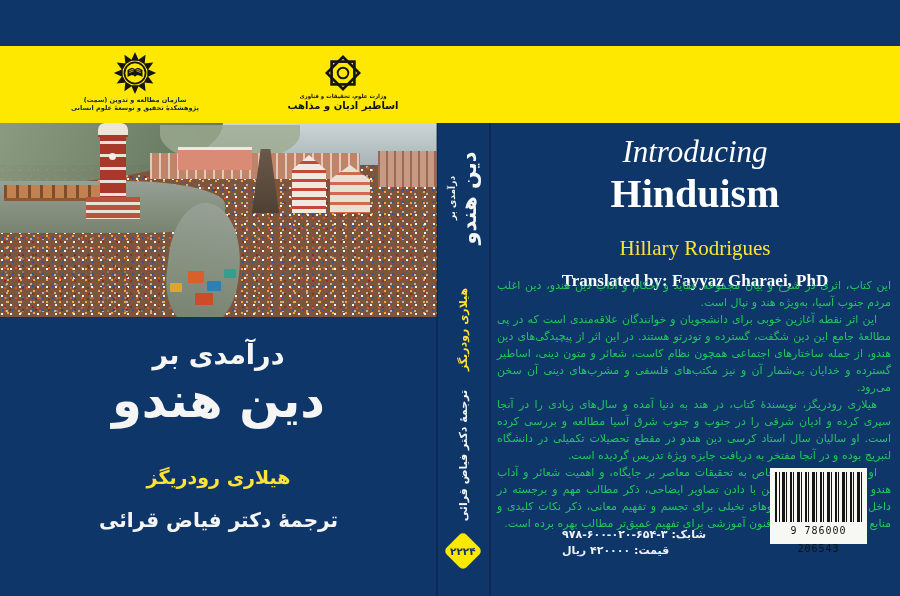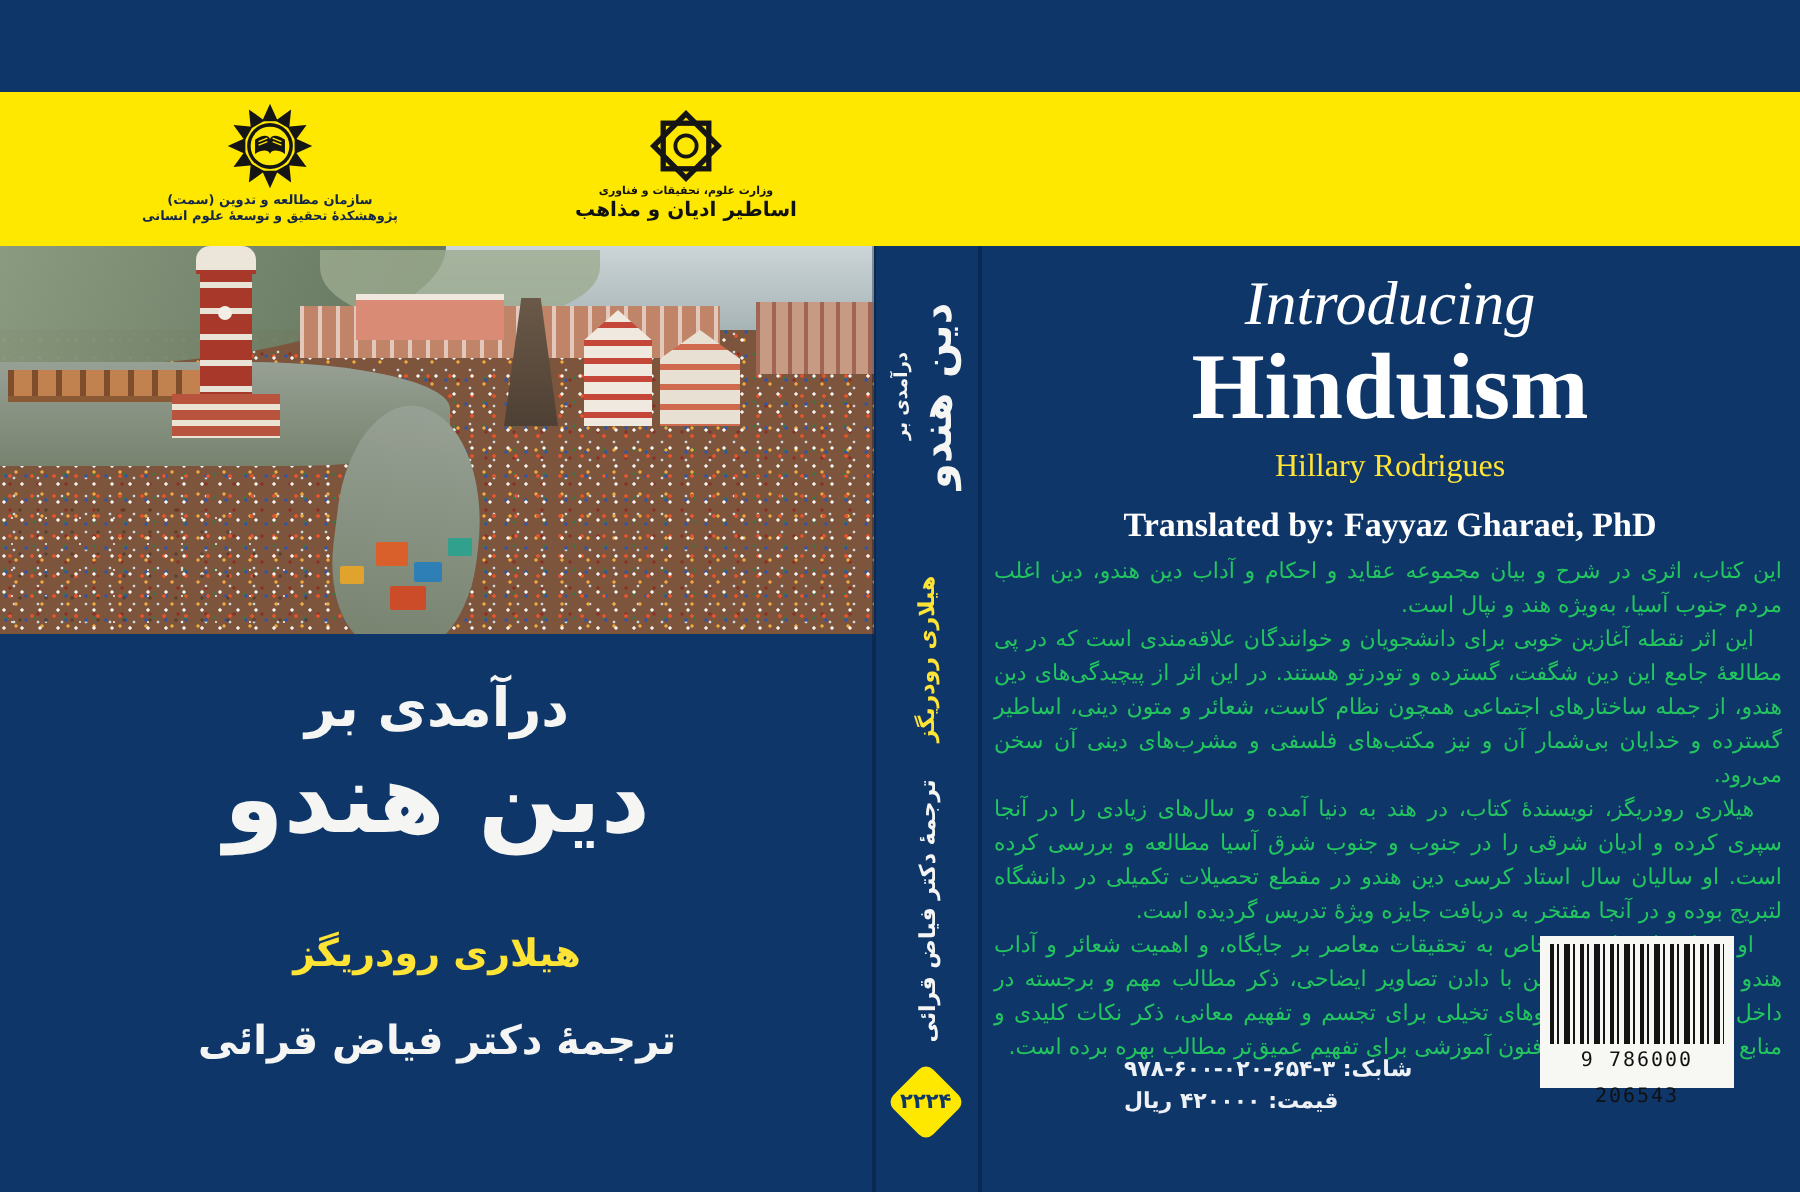--- a/index.html
+++ b/index.html
@@ -88,22 +88,22 @@
   .sp-author{color:#ffe335;font-size:11px;font-weight:bold;}
   .sp-trans{color:#f5f6f4;font-size:11px;font-weight:bold;}
   .diamond{left:449px;top:537px;width:28px;height:28px;background:#ffe800;border-radius:5px;
     transform:rotate(45deg);display:flex;align-items:center;justify-content:center;}
   .diamond span{transform:rotate(-45deg);font-size:10.5px;font-weight:bold;color:#0e3669;}
 
   
   .bc-head{left:490px;top:134px;width:410px;text-align:center;color:#ffffff;
     font-family:"Liberation Serif","DejaVu Serif",serif;}
   .bc-intro{font-size:31px;line-height:35px;font-style:italic;}
-  .bc-hind{font-size:47px;font-weight:bold;line-height:50px;}
-  .bc-auth{font-size:16px;color:#ffe335;margin-top:6px;}
+  .bc-hind{font-size:40px;font-weight:bold;line-height:50px;}
+  .bc-auth{font-size:21px;color:#ffe335;margin-top:17px;}
   .bc-trans{font-size:17px;font-weight:bold;margin-top:10px;}
   .blurb{left:497px;top:277px;width:394px;direction:rtl;text-align:justify;
     color:#22c55e;font-size:11px;line-height:17px;}
   .blurb p{margin:0;}
   .blurb p + p{text-indent:14px;}
   .isbn-block{left:562px;top:527px;width:200px;text-align:left;direction:rtl;
     color:#eef2f6;font-size:11px;font-weight:bold;line-height:16px;}
   .isbn-num{direction:ltr;unicode-bidi:embed;}
   .barcode{left:770px;top:468px;width:97px;height:76px;background:#f7f7f3;
     padding:0;box-sizing:border-box;}

